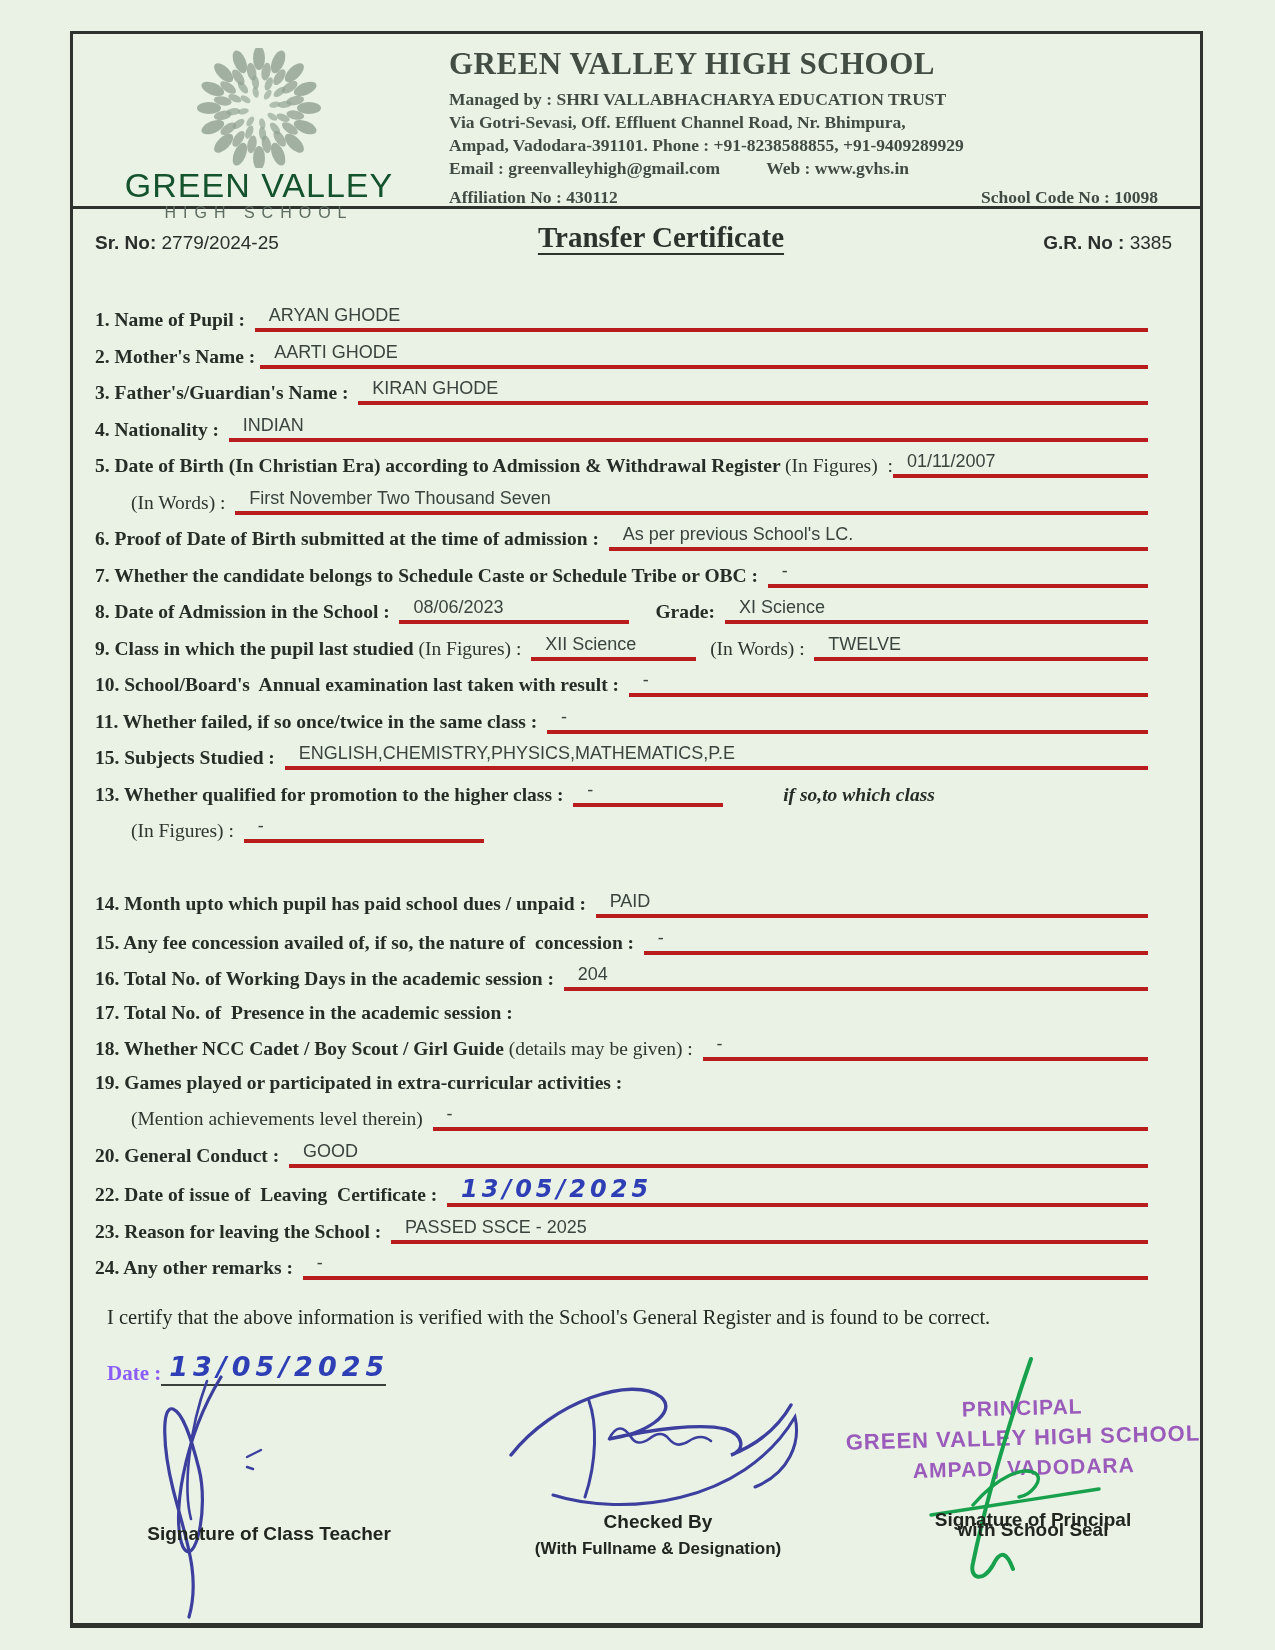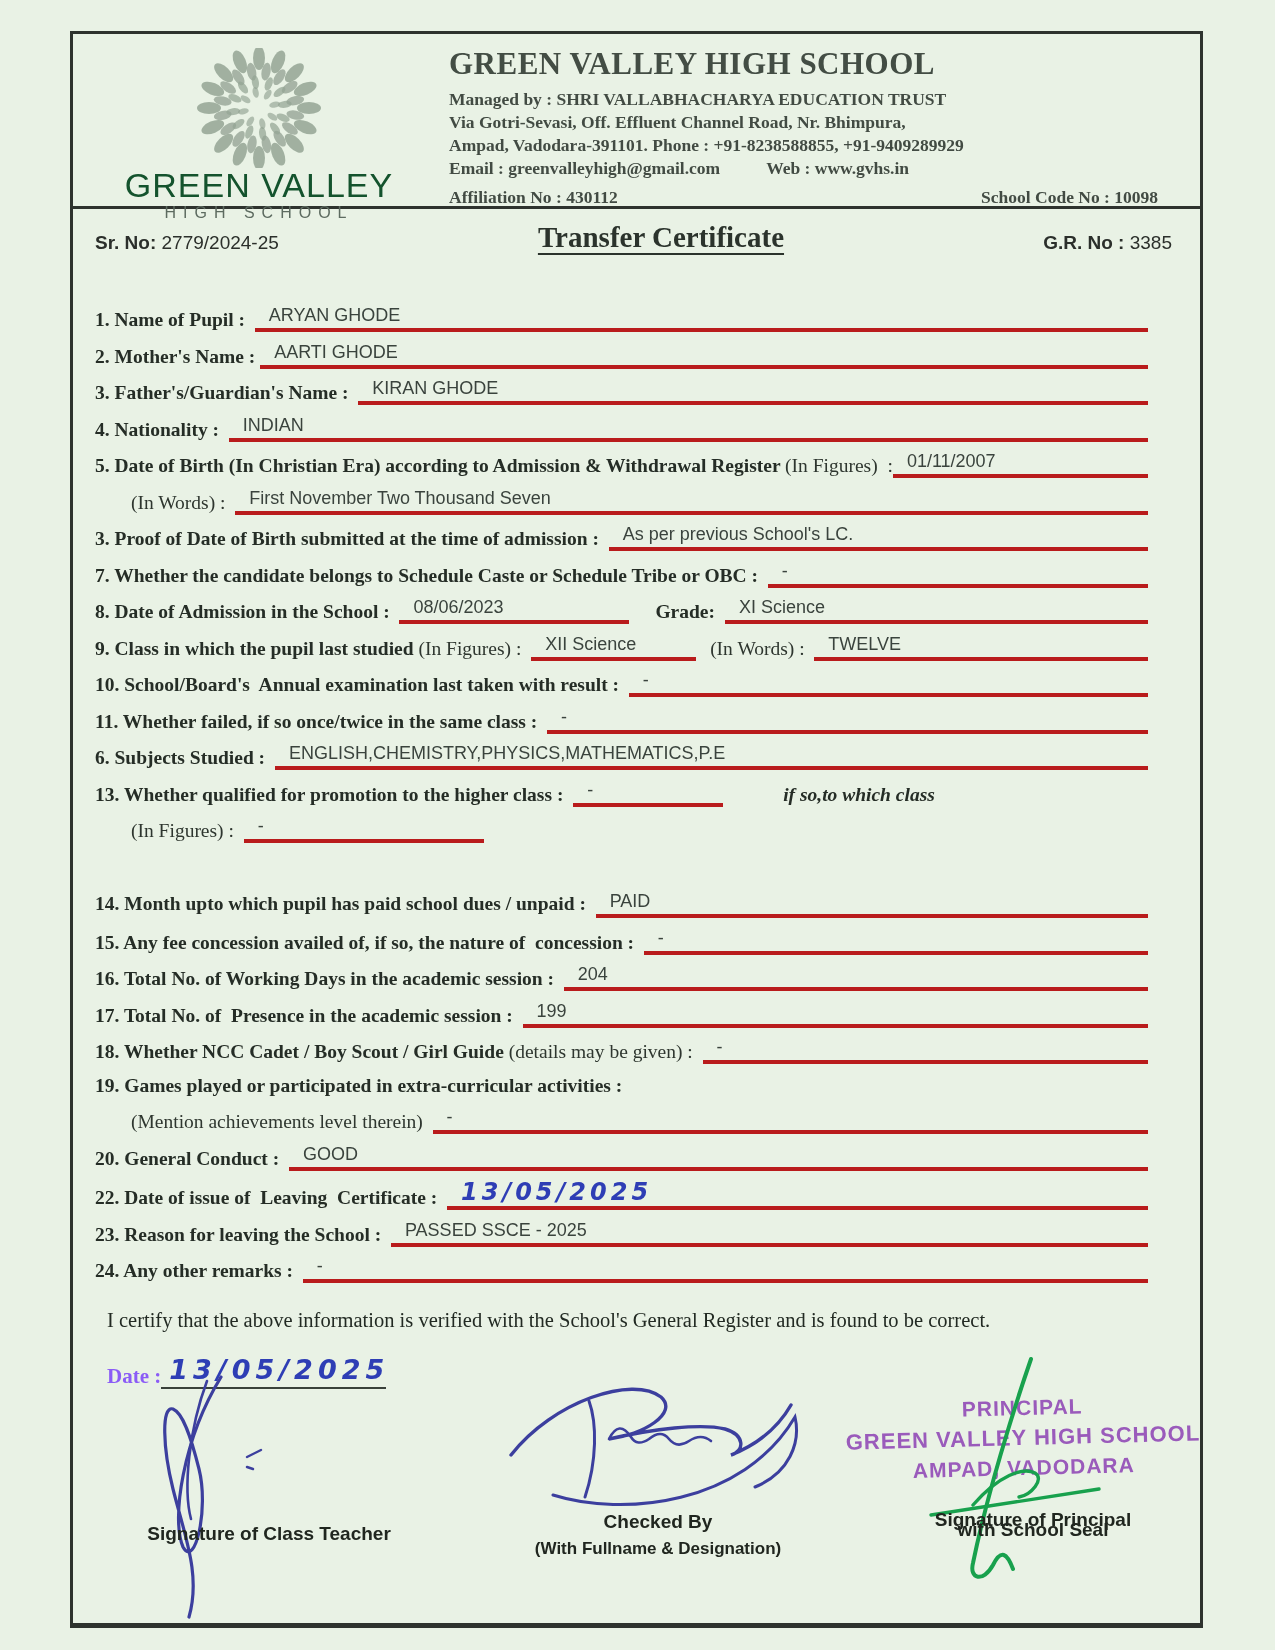--- a/index.html
+++ b/index.html
@@ -180,21 +180,21 @@
         <div class="frow">
           <span class="flbl">5. Date of Birth (In Christian Era) according to Admission &amp; Withdrawal Register </span>
           <span class="flbl light">(In Figures)  :</span>
           <span class="fval" style="flex-grow: 1;">01/11/2007</span>
         </div>
         <div class="frow indent">
           <span class="flbl light">(In Words) :  </span>
           <span class="fval" style="flex-grow: 1;">First November Two Thousand Seven</span>
         </div>
         <div class="frow">
-          <span class="flbl">3. Proof of Date of Birth submitted at the time of admission :  </span>
+          <span class="flbl">6. Proof of Date of Birth submitted at the time of admission :  </span>
           <span class="fval" style="flex-grow: 1;">As per previous School's LC.</span>
         </div>
         <div class="frow">
           <span class="flbl">7. Whether the candidate belongs to Schedule Caste or Schedule Tribe or OBC :  </span>
           <span class="fval" style="flex-grow: 1;">-</span>
         </div>
         <div class="frow">
           <span class="flbl">8. Date of Admission in the School :  </span>
           <span class="fval" style="width: 230px; flex-grow: 0;">08/06/2023</span>
           <span class="flbl" style="margin-left: 26px;">Grade:</span>
@@ -209,21 +209,21 @@
         </div>
         <div class="frow">
           <span class="flbl">10. School/Board's  Annual examination last taken with result :  </span>
           <span class="fval" style="flex-grow: 1;">-</span>
         </div>
         <div class="frow">
           <span class="flbl">11. Whether failed, if so once/twice in the same class :  </span>
           <span class="fval" style="flex-grow: 1;">-</span>
         </div>
         <div class="frow">
-          <span class="flbl">6. Subjects Studied :  </span>
+          <span class="flbl">15. Subjects Studied :  </span>
           <span class="fval" style="flex-grow: 1;">ENGLISH,CHEMISTRY,PHYSICS,MATHEMATICS,P.E</span>
         </div>
         <div class="frow">
           <span class="flbl">13. Whether qualified for promotion to the higher class :  </span>
           <span class="fval" style="width: 150px; flex-grow: 0;">-</span>
           <span class="flbl ital" style="margin-left: 60px;">if so,to which class</span>
         </div>
         <div class="frow indent">
           <span class="flbl light">(In Figures) :  </span>
           <span class="fval" style="width: 240px; flex-grow: 0;">-</span>
@@ -235,21 +235,20 @@
         <div class="frow">
           <span class="flbl">15. Any fee concession availed of, if so, the nature of  concession :  </span>
           <span class="fval" style="flex-grow: 1;">-</span>
         </div>
         <div class="frow">
           <span class="flbl">16. Total No. of Working Days in the academic session :  </span>
           <span class="fval" style="flex-grow: 1;">204</span>
         </div>
         <div class="frow">
           <span class="flbl">17. Total No. of  Presence in the academic session :  </span>
-          <span class="fval" style="flex-grow: 1;">199</span>
         </div>
         <div class="frow">
           <span class="flbl">18. Whether NCC Cadet / Boy Scout / Girl Guide </span>
           <span class="flbl light">(details may be given) :  </span>
           <span class="fval" style="flex-grow: 1;">-</span>
         </div>
         <div class="frow">
           <span class="flbl">19. Games played or participated in extra-curricular activities :</span>
         </div>
         <div class="frow indent">

